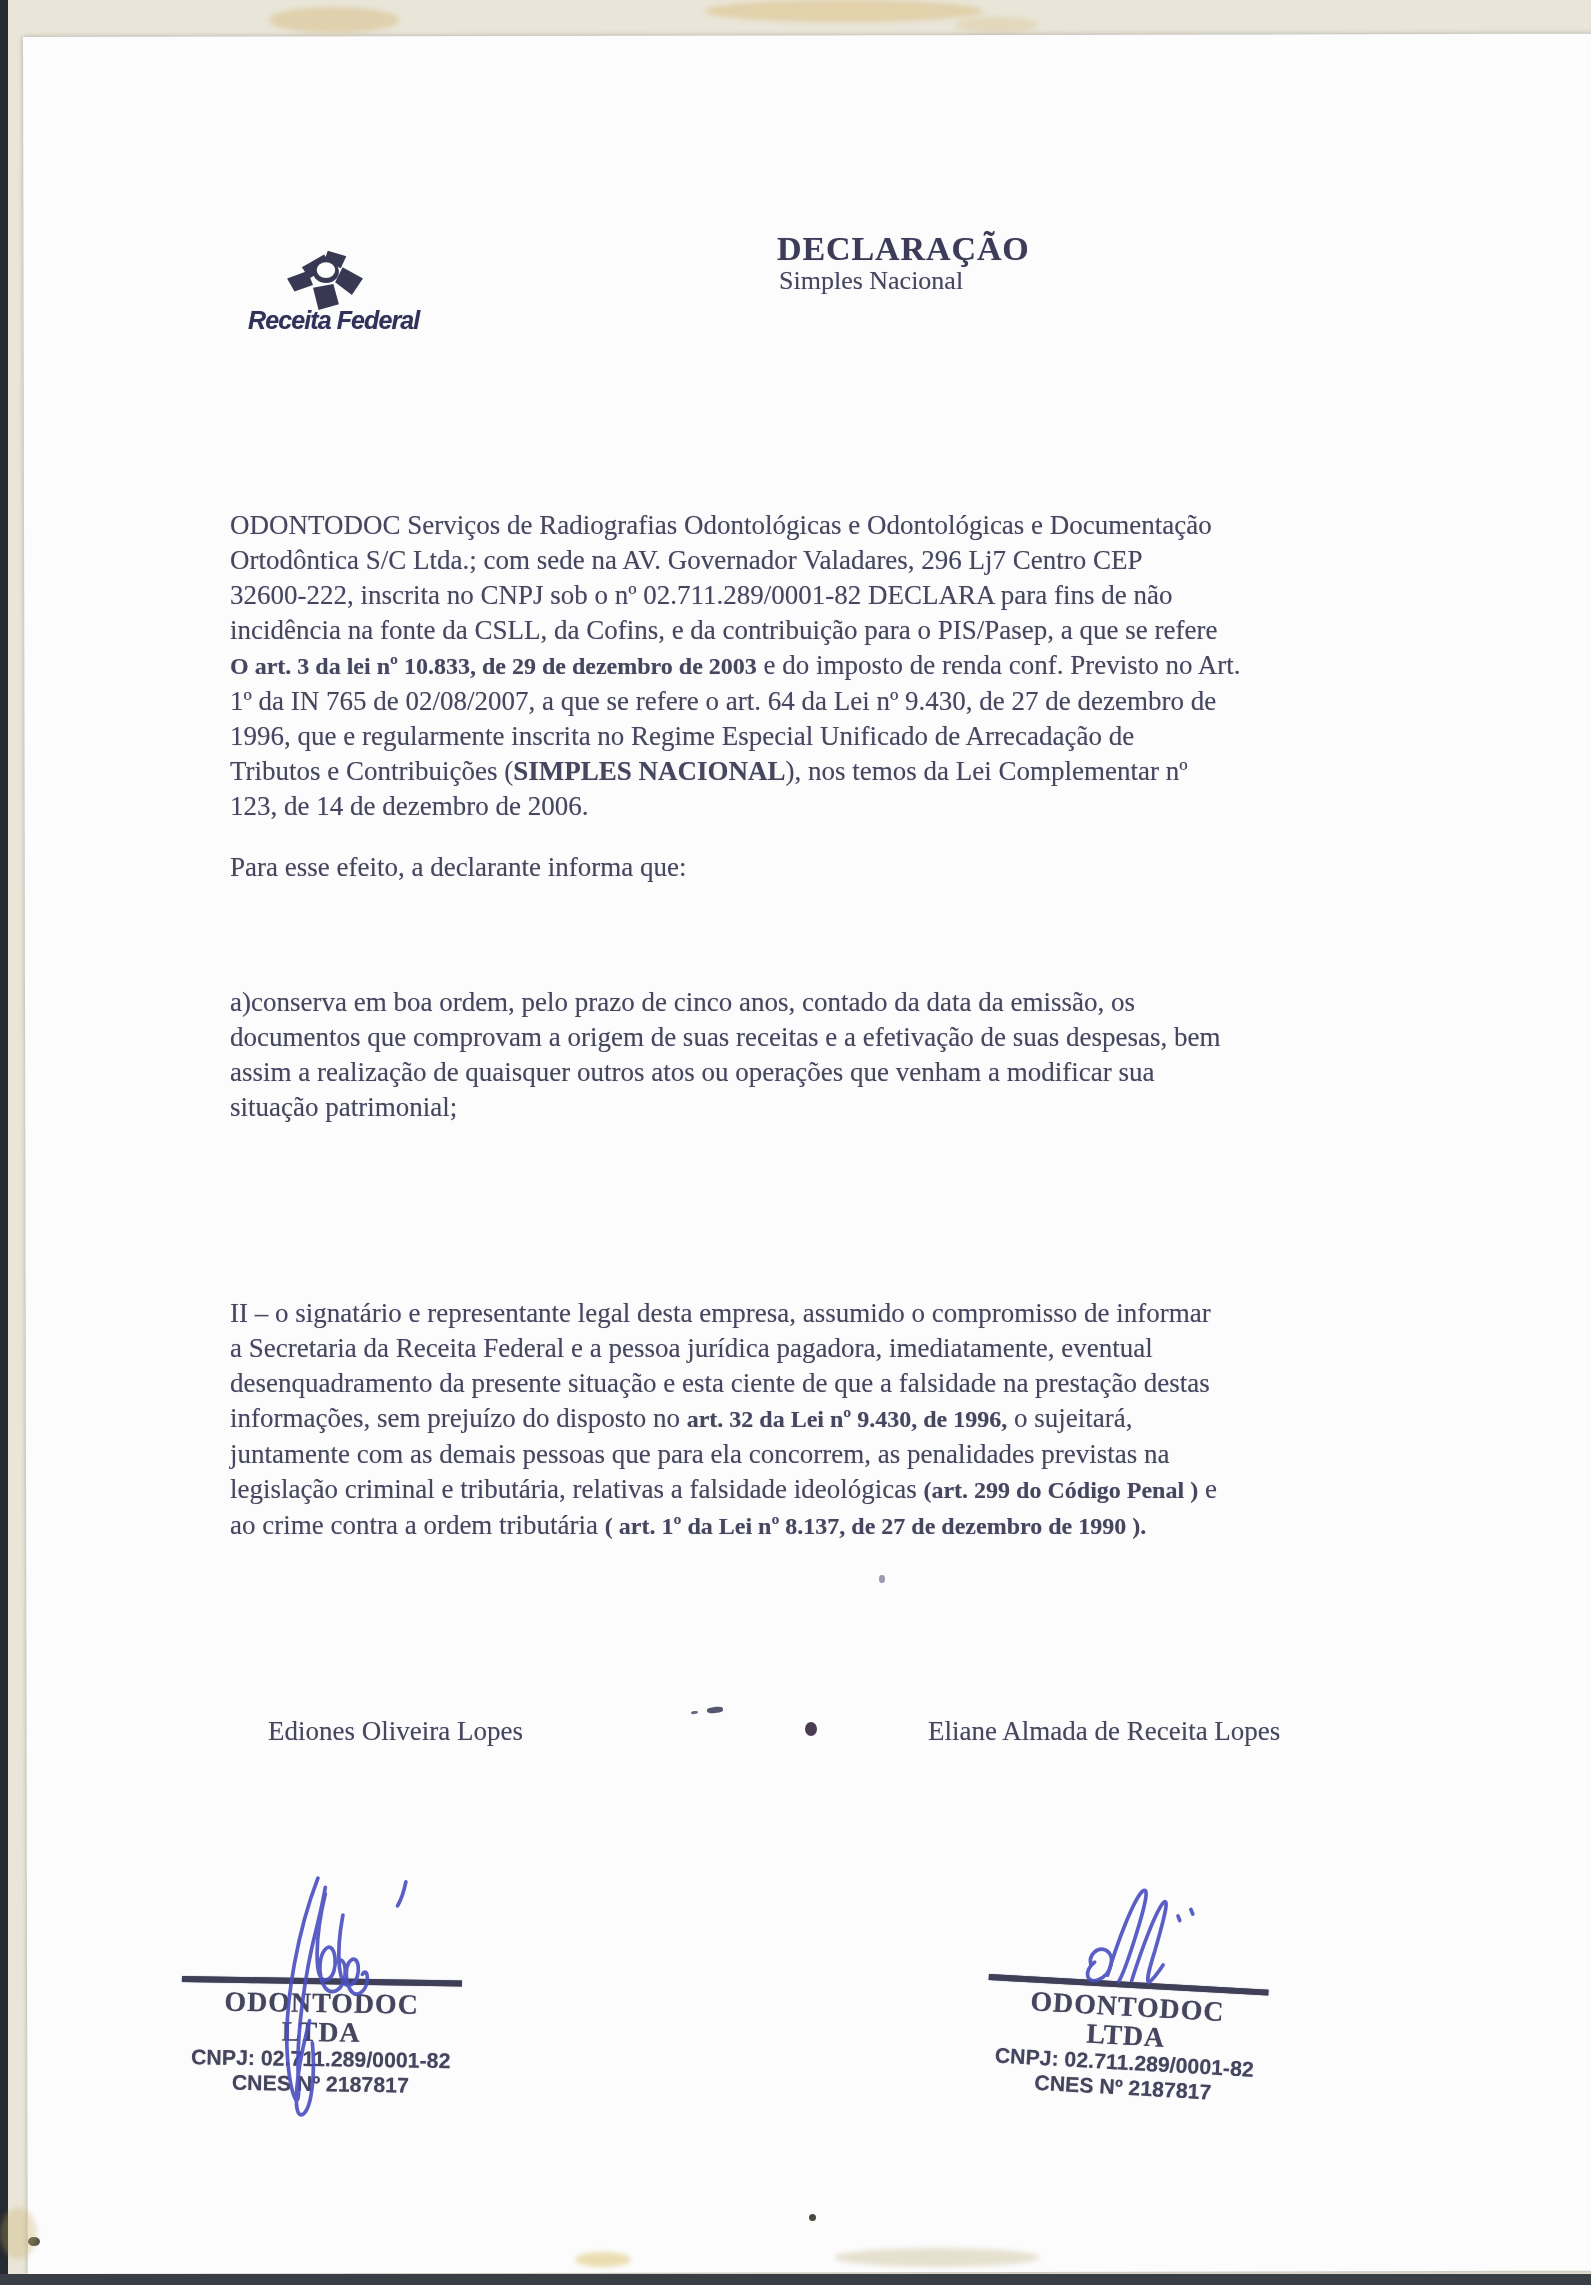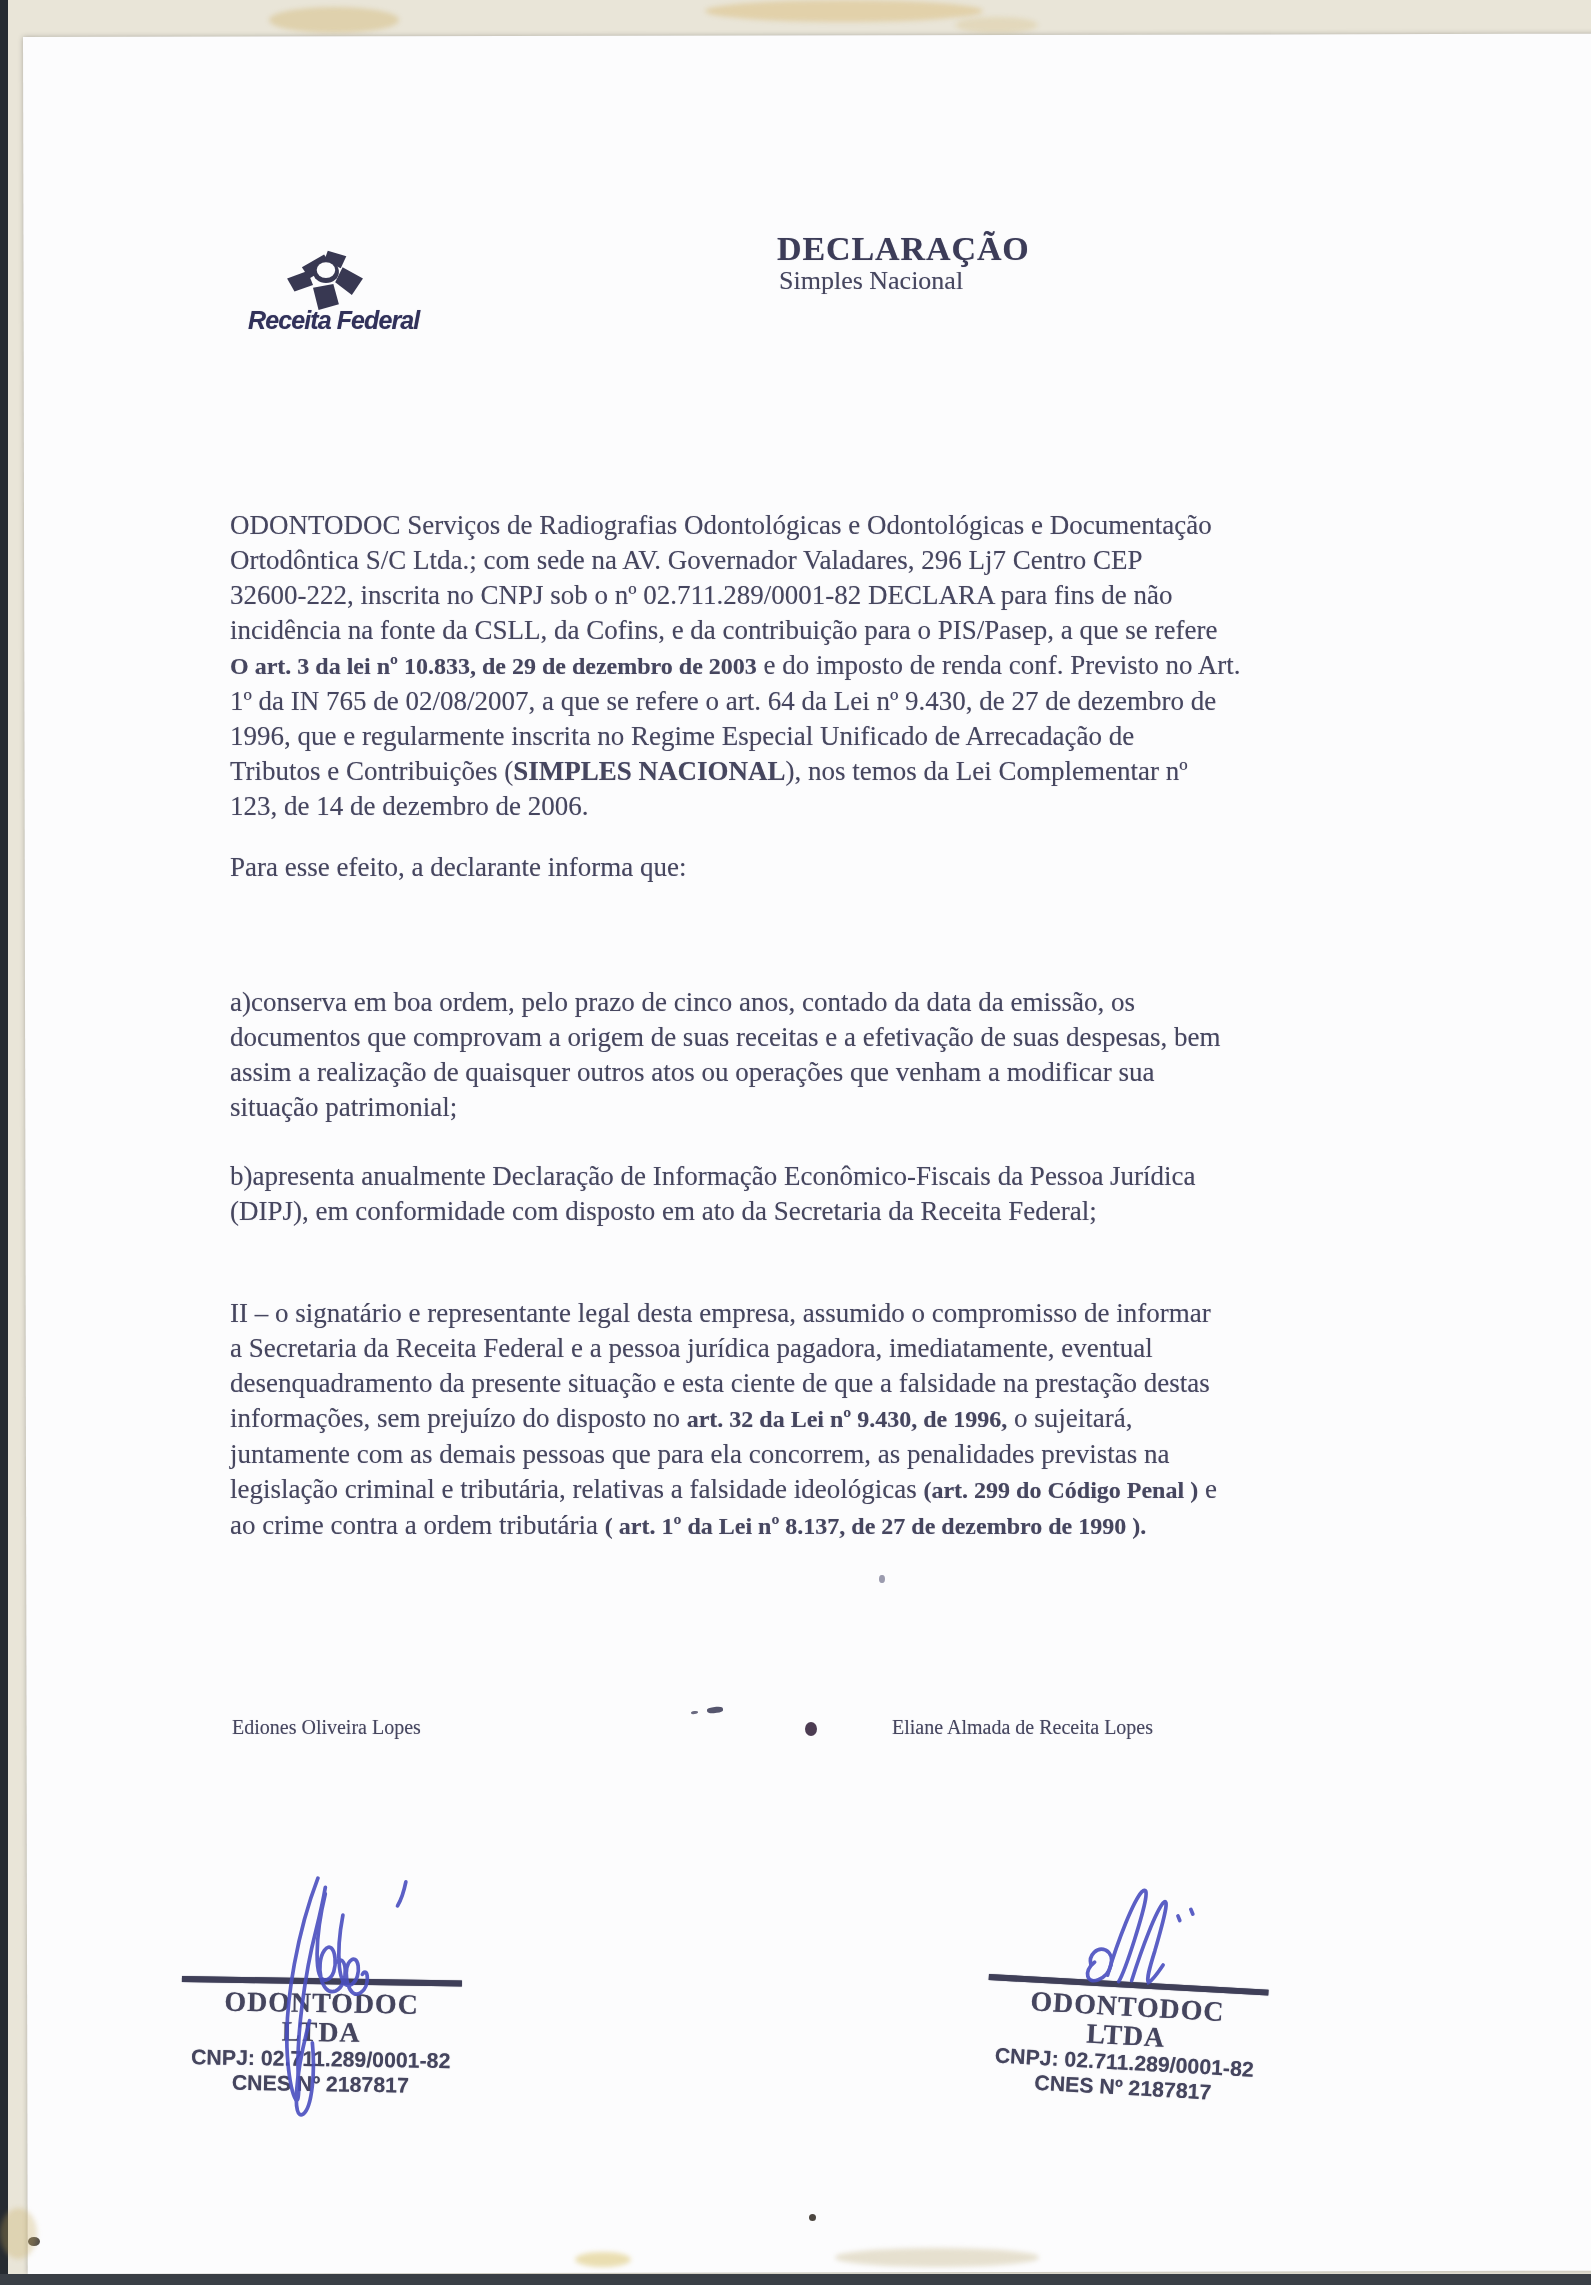--- a/index.html
+++ b/index.html
@@ -18,21 +18,21 @@
   .para{white-space:pre-line;font-size:27px;line-height:35px;color:#46465f;width:1234px;
         text-shadow:0 0 0.9px rgba(70,70,100,.35);}
   .b{font-weight:700;font-size:24px;}
   .bbig{font-weight:700;}
   
   .doc-title{font-size:34px;font-weight:700;color:#3c3c58;letter-spacing:0.9px;text-shadow:0 0 0.9px rgba(60,60,90,.4);}
   .doc-subtitle{font-size:26px;color:#46465f;text-shadow:0 0 0.9px rgba(70,70,100,.35);}
   .agency{font-family:"Liberation Sans",sans-serif;font-weight:700;font-size:25px;color:#31315a;
           letter-spacing:-0.9px;text-shadow:0 0 0.9px rgba(50,50,90,.4);font-style:italic;}
   
-  .sig-name{font-size:20px;color:#46465f;text-shadow:0 0 0.9px rgba(70,70,100,.35);}
+  .sig-name{font-size:27px;color:#46465f;text-shadow:0 0 0.9px rgba(70,70,100,.35);margin-left:36px;}
   
   .stamp{width:280px;color:#45455e;text-align:center;}
   .stamp .bar{height:5.6px;background:#3f3f58;margin-bottom:4.6px;box-shadow:0 0 0.9px #3f3f58;}
   .stamp .l1{font-family:"Liberation Serif",serif;font-weight:700;font-size:28px;line-height:29px;
              letter-spacing:0.9px;text-shadow:0 0 0.9px rgba(60,60,90,.5);}
   .stamp .l2{font-family:"Liberation Sans",sans-serif;font-weight:700;font-size:21.3px;line-height:26px;
              text-shadow:0 0 0.9px rgba(60,60,90,.5);}
   .stamp .l3{font-family:"Liberation Sans",sans-serif;font-weight:700;font-size:21.3px;line-height:25px;
              text-shadow:0 0 0.9px rgba(60,60,90,.5);}
   
@@ -83,22 +83,20 @@
     </div>
 
     <div class="abs para" style="left:230px;top:850px;">Para esse efeito, a declarante informa que:</div>
 
 
     <div class="abs para" style="left:230px;top:985px;">a)conserva em boa ordem, pelo prazo de cinco anos, contado da data da emissão, os
 documentos que comprovam a origem de suas receitas e a efetivação de suas despesas, bem
 assim a realização de quaisquer outros atos ou operações que venham a modificar sua
 situação patrimonial;</div>
 
-    <div class="abs para" style="left:230px;top:1159px;">b)apresenta anualmente Declaração de Informação Econômico-Fiscais da Pessoa Jurídica
-(DIPJ), em conformidade com  disposto em ato da Secretaria da Receita Federal;</div>
 
     <div class="abs para" style="left:230px;top:1261px;">
       <span>II – o signatário e representante legal desta empresa, assumido o compromisso de informar
 a Secretaria da Receita Federal e a pessoa jurídica pagadora, imediatamente, eventual
 desenquadramento da presente situação e esta ciente de que a falsidade na prestação destas
 informações, sem prejuízo do disposto no </span><span class="b">art. 32 da Lei nº 9.430, de 1996,</span><span> o sujeitará,
 juntamente com as demais pessoas que para ela concorrem, as penalidades previstas na
 legislação criminal e tributária, relativas a falsidade ideológicas </span><span class="b">(art. 299 do Código Penal )</span><span> e
 ao crime contra a ordem tributária </span><span class="b">( art. 1º da Lei nº 8.137, de 27 de dezembro de 1990 ).</span>
     </div>

